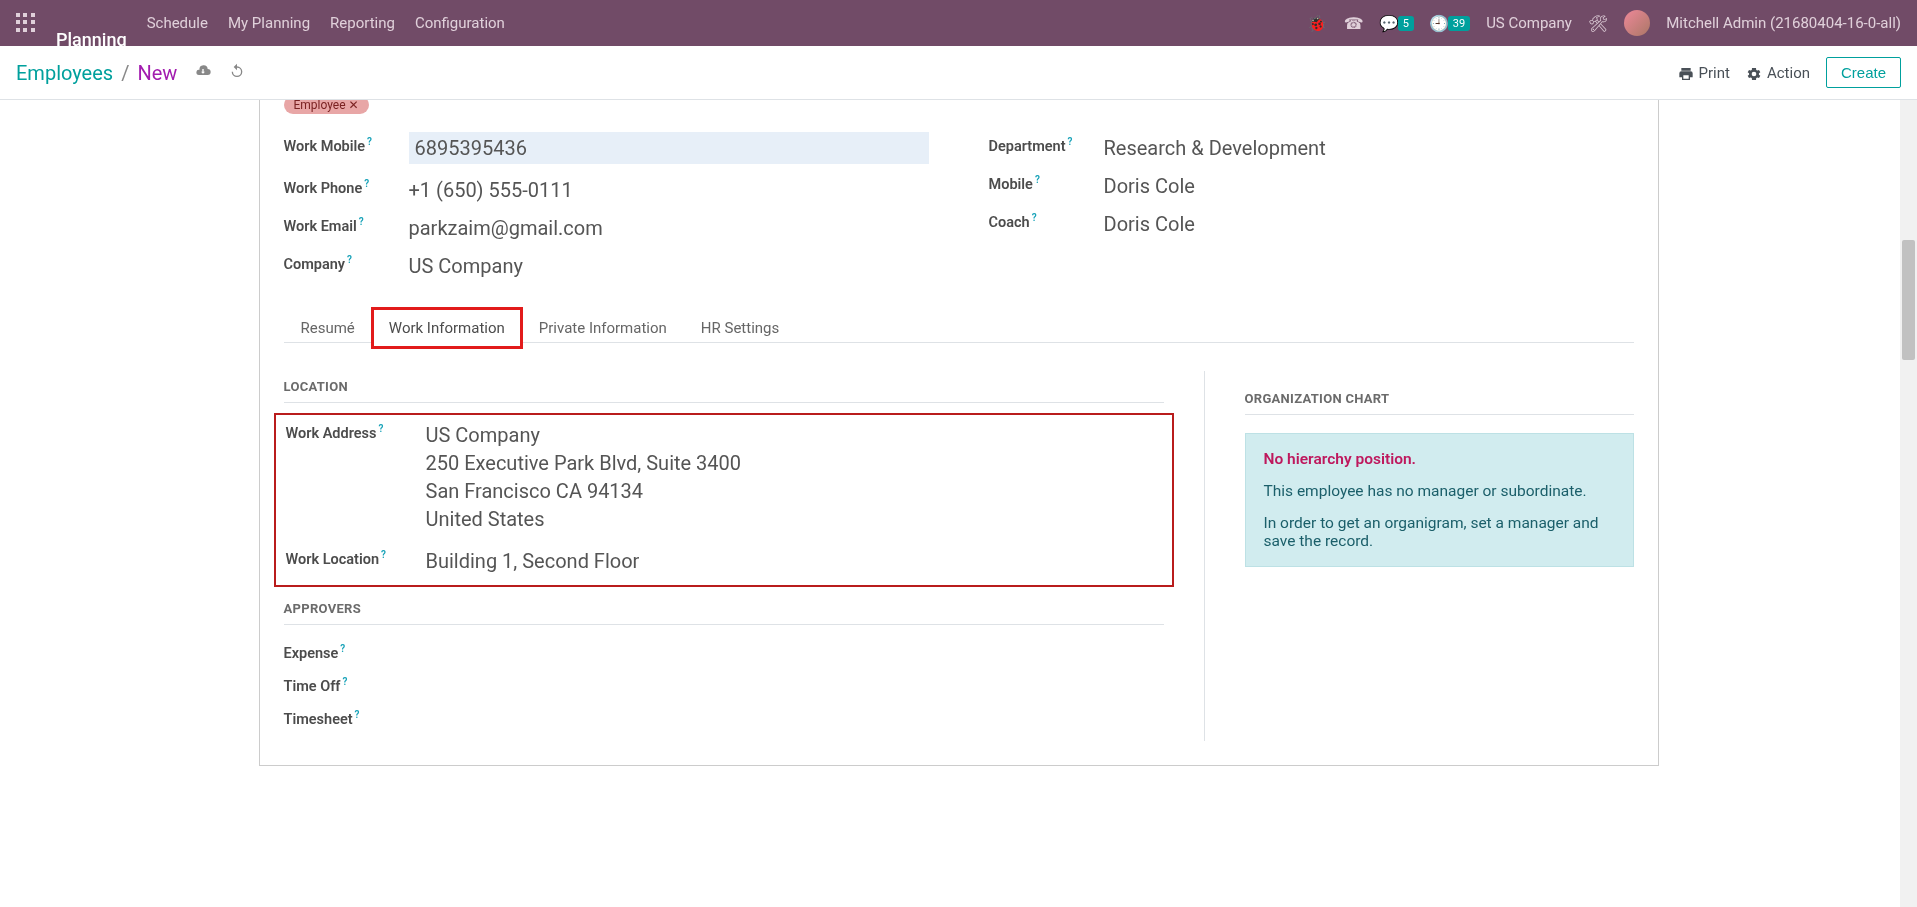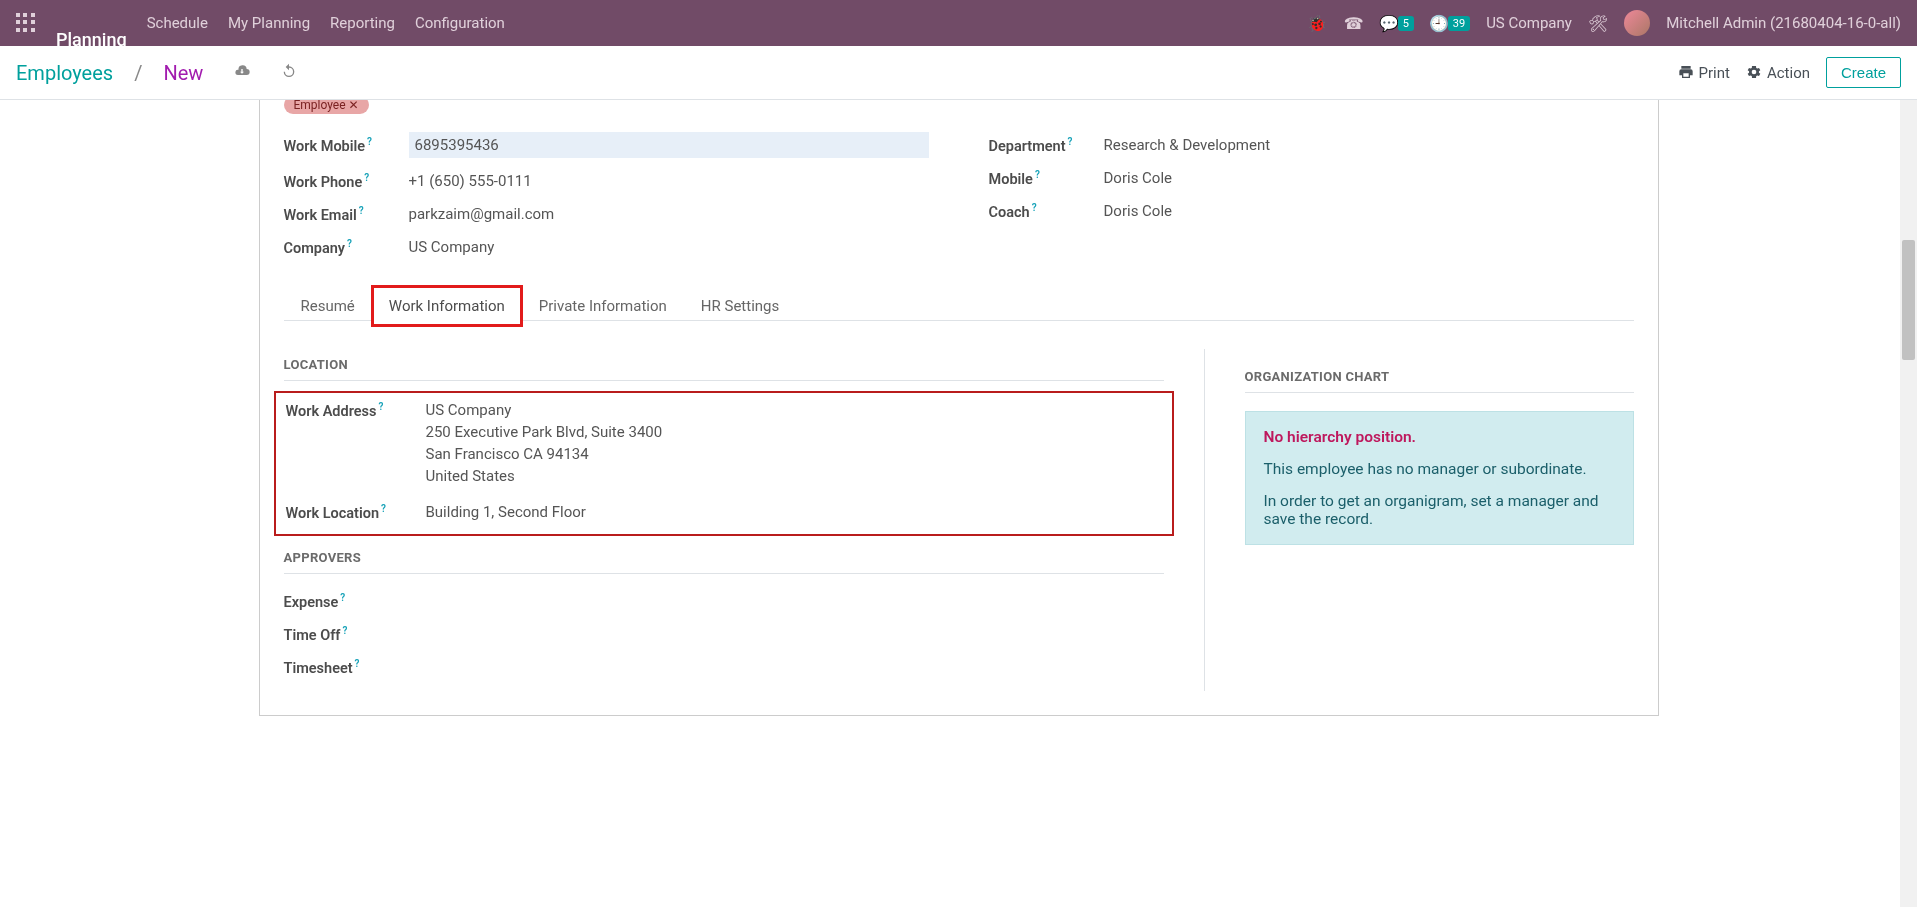--- a/index.html
+++ b/index.html
@@ -14,40 +14,40 @@
 .nav-link { color: #e0d0da; font-size: 15px; cursor: pointer; }
 .top-nav-right { margin-left: auto; display: flex; align-items: center; gap: 16px; }
 .nav-icon { color: #e0d0da; cursor: pointer; font-size: 16px; position: relative; }
 .badge { background: #00a09d; color: #fff; font-size: 11px; padding: 1px 5px; border-radius: 3px; margin-left: -2px; position: relative; top:-2px; }
 .company-name { color: #e0d0da; font-size: 15px; }
 .avatar { width: 26px; height: 26px; border-radius: 50%; background: linear-gradient(135deg,#e89,#a76); display: inline-block; }
 .user-name { color: #e0d0da; font-size: 15px; }
 
 
 .control-panel { border-bottom: 1px solid #dee2e6; padding: 10px 16px; display: flex; align-items: center; justify-content: space-between; height: 54px; }
-.breadcrumb { display: flex; align-items: center; gap: 21px; font-size: 20px; }
+.breadcrumb { display: flex; align-items: center; gap: 8px; font-size: 20px; }
 .breadcrumb-link { color: #00a09d; cursor: pointer; }
 .breadcrumb-sep { color: #888; }
 .breadcrumb-current { color: #a21caf; }
 .bc-icon { color: #888; cursor: pointer; font-size: 16px; margin-left: 10px; }
 .cp-actions { display: flex; align-items: center; gap: 16px; }
-.cp-btn { color: #495057; font-size: 15px; cursor: pointer; display: inline-flex; align-items: flex-start; gap: 5px; }
+.cp-btn { color: #495057; font-size: 15px; cursor: pointer; display: inline-flex; align-items: flex-end; gap: 5px; }
 .create-btn { border: 1px solid #00a09d; color: #00a09d; background: #fff; padding: 6px 14px; font-size: 15px; cursor: pointer; border-radius: 2px; }
 
 
 .main-scroll { position: relative; height: calc(100vh - 100px); overflow-y: auto; }
 .form-sheet { max-width: 1400px; margin: 0 auto; background: #fff; border: 1px solid #ccc; border-top: none; padding: 0 24px 24px; position: relative; }
 
 
 .fields-row { display: flex; gap: 60px; margin-top: 12px; }
 .fields-col { flex: 1; }
 .field-line { display: flex; align-items: flex-start; margin-bottom: 14px; }
 .field-label { width: 125px; font-weight: 600; color: #4c4c4c; font-size: 14.5px; }
 .field-label .q { color: #17a2b8; font-size: 10px; vertical-align: super; margin-left: 2px; cursor: pointer; }
-.field-value { flex: 1; color: #555; font-size: 15px; padding-top: 0px; }
+.field-value { flex: 1; color: #555; font-size: 20px; padding-top: 0px; }
 .field-value.highlight { background: #e7eff8; padding: 4px 6px; margin-top: -4px; }
 .pill { background: #e8a6a6; color: #7a2222; padding: 2px 10px; border-radius: 10px; font-size: 12px; display: inline-block; margin-bottom: 6px; margin-left: 0; }
 
 
 .tabs { display: flex; border-bottom: 1px solid #dee2e6; margin-top: 10px; }
 .tab { padding: 10px 16px; border: 1px solid transparent; border-bottom: none; color: #666; cursor: pointer; font-size: 15px; position: relative; top: 6px; }
 .tab.active { border-color: #dee2e6; border-bottom: 1px solid #fff; background: #fff; color: #4c4c4c; }
 .tab.highlighted { outline: 3px solid #e21b1b; outline-offset: -2px; }
 
 

